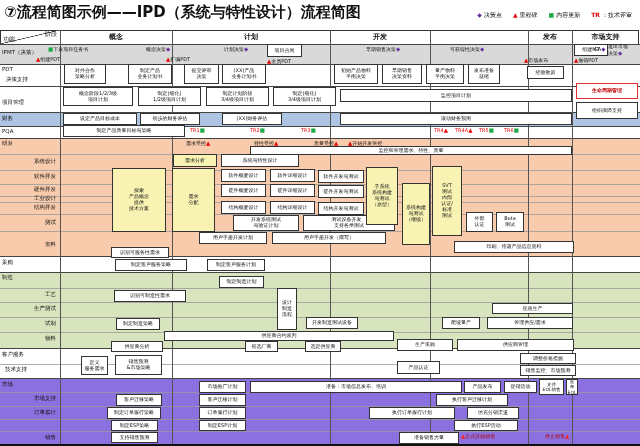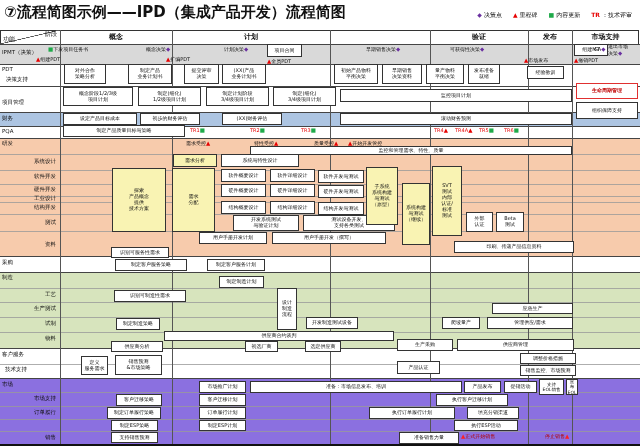--- a/index.html
+++ b/index.html
@@ -27,21 +27,21 @@
   .bx.redbox{border-color:#e03030;color:#c00000;font-weight:bold;}
   .bx.tiny{font-size:4.5px;}
   .mk{position:absolute;font-size:5px;white-space:nowrap;z-index:6;line-height:1.1;}
   .mk .sym{font-size:5.5px;}
   #botbar{position:absolute;left:0;top:444px;width:640px;height:2px;background:#111;}
 </style>
 </head>
 <body>
 
 <div id="stage">
-  <div id="title">⑦流程简图示例——IPD（集成产品开发）流程简图</div>
+  <div id="title">⑦流程简图示例——IPD（系统与特性设计）流程简图</div>
   <div id="legend">
       <span><span class="lg-sym" style="color: rgb(106, 48, 160);">◆</span><span>决策点</span></span>
       <span><span class="lg-sym" style="color: rgb(230, 0, 0);">▲</span><span>里程碑</span></span>
       <span><span class="lg-sym" style="color: rgb(31, 170, 74);">■</span><span>内容更新</span></span>
       <span><span class="lg-sym" style="color: rgb(230, 0, 0);">TR</span><span>：技术评审</span></span>
     </div>
   <div id="chart"></div>
   <div id="botbar"></div>
 <div class="band" style="top: 44px; height: 20px; background: rgb(217, 217, 217); z-index: 0;"></div>
     <div class="band" style="top: 64px; height: 22px; background: rgb(255, 255, 255); z-index: 0;"></div>
@@ -74,21 +74,21 @@
     <div class="vline" style="left: 330px; top: 30px; height: 414px; z-index: 2;"></div>
     <div class="vline" style="left: 430px; top: 30px; height: 414px; z-index: 2;"></div>
     <div class="vline" style="left: 528px; top: 30px; height: 414px; z-index: 2;"></div>
     <div class="vline" style="left: 572px; top: 30px; height: 414px; z-index: 2;"></div>
     <div class="corner" style="z-index: 3;">
       <span class="c1">阶段</span>
       <span class="c2">功能</span>
     </div>
     <div class="phase" style="left: 172px; width: 158px; z-index: 3;">计划</div>
     <div class="phase" style="left: 60px; width: 112px; z-index: 3;">概念</div>
-    <div class="phase" style="left: 430px; width: 98px; z-index: 3;">验证</div>
+    <div class="phase" style="left: 330px; width: 100px; z-index: 3;">开发</div>
     <div class="phase" style="left: 528px; width: 44px; z-index: 3;">发布</div>
     <div class="phase" style="left: 572px; width: 67px; z-index: 3;">市场支持</div>
     <div class="ll" style="left: 2px; top: 49px; width: 58px; z-index: 4;">IPMT（决策）</div>
     <div class="ll" style="left: 2px; top: 66px; width: 40px; z-index: 4;">PDT</div>
     <div class="ll" style="left: 6px; top: 76px; width: 50px; z-index: 4;">决策支持</div>
     <div class="ll" style="left: 2px; top: 99px; width: 50px; z-index: 4;">项目管理</div>
     <div class="ll" style="left: 2px; top: 115px; width: 40px; z-index: 4;">财务</div>
     <div class="ll" style="left: 2px; top: 128px; width: 40px; z-index: 4;">PQA</div>
     <div class="ll" style="left: 2px; top: 140px; width: 40px; z-index: 4;">研发</div>
     <div class="ll r" style="left: 0px; top: 158px; width: 56px; z-index: 4;">系统设计</div>

